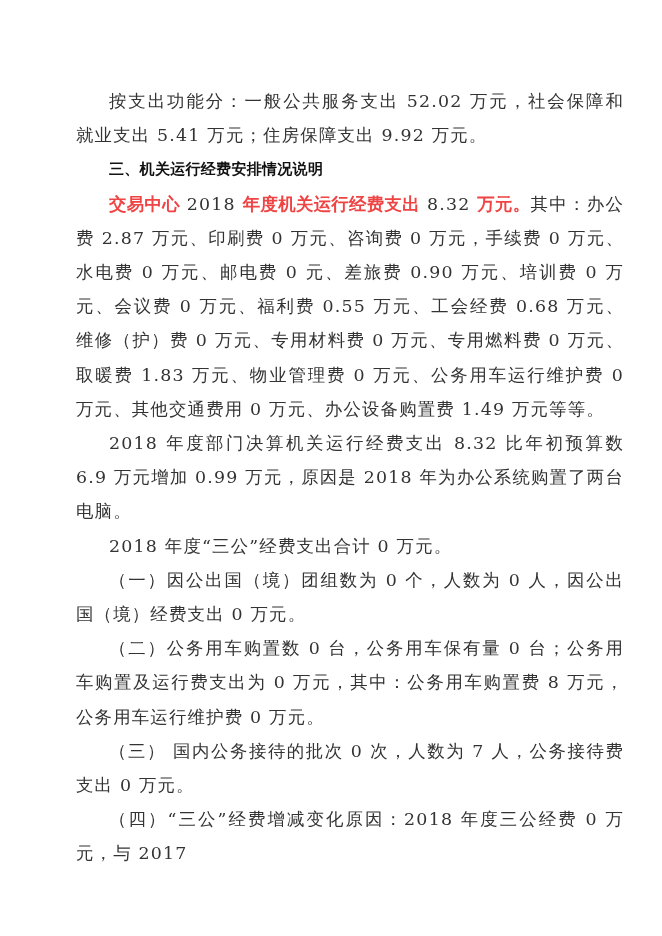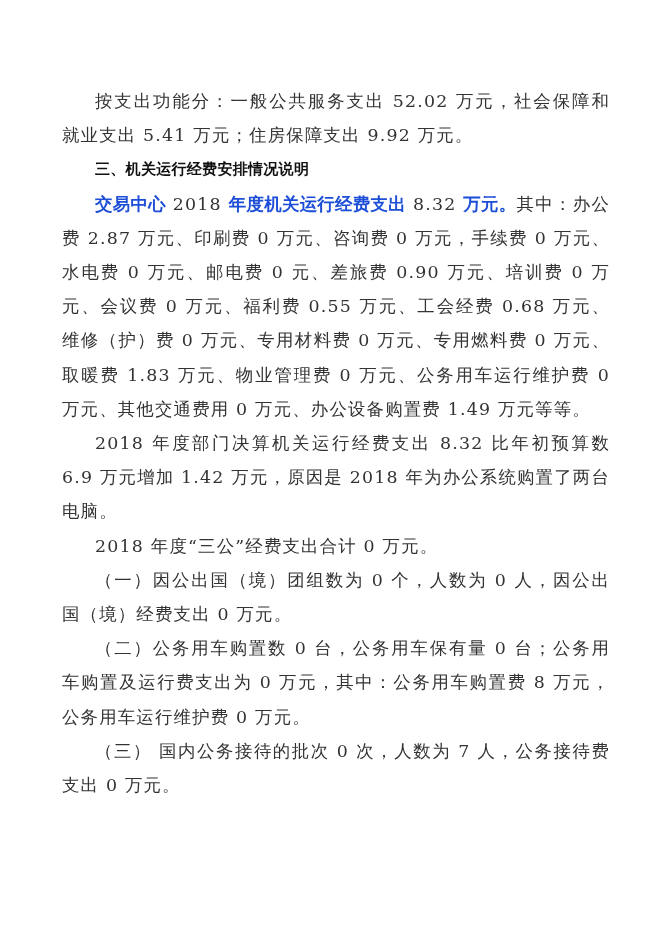--- a/index.html
+++ b/index.html
@@ -10,21 +10,21 @@
     body {
       width: 662px;
       height: 936px;
       position: relative;
       overflow: hidden;
       font-family: "DejaVu Serif", "Liberation Serif", serif;
       color: #2a2a2a;
     }
     .page {
       position: absolute;
-      left: 62px;
+      left: 76px;
       top: 84px;
       width: 548px;
     }
     .para {
       margin: 0;
       font-size: 17.4px;
       line-height: 34.2px;
       text-align: justify;
       text-align-last: left;
       letter-spacing: 1.2px;
@@ -39,40 +39,41 @@
       font-weight: bold;
       font-size: 15px;
       line-height: 34.2px;
       text-indent: 33px;
       color: #111111;
       letter-spacing: 0.3px;
     }
     .bold-run {
       font-family: "DejaVu Sans", "Liberation Sans", sans-serif;
       font-weight: bold;
-      color: #1d4ed8;
+      color: #ef4444;
       letter-spacing: 0.2px;
     }
   </style>
 </head>
 <body>
 
 <div class="page">
 
   <p class="para indent">按支出功能分：一般公共服务支出 52.02 万元，社会保障和就业支出 5.41 万元；住房保障支出 9.92 万元。</p>
 
   <h3 class="heading">三、机关运行经费安排情况说明</h3>
 
   <p class="para indent"><span class="bold-run">交易中心</span><span> 2018 </span><span class="bold-run">年度机关运行经费支出</span><span> 8.32 </span><span class="bold-run">万元。</span><span>其中：办公费 2.87 万元、印刷费 0 万元、咨询费 0 万元，手续费 0 万元、水电费 0 万元、邮电费 0 元、差旅费 0.90 万元、培训费 0 万元、会议费 0 万元、福利费 0.55 万元、工会经费 0.68 万元、维修（护）费 0 万元、专用材料费 0 万元、专用燃料费 0 万元、取暖费 1.83 万元、物业管理费 0 万元、公务用车运行维护费 0 万元、其他交通费用 0 万元、办公设备购置费 1.49 万元等等。</span></p>
 
-  <p class="para indent">2018 年度部门决算机关运行经费支出 8.32 比年初预算数 6.9 万元增加 1.42 万元，原因是 2018 年为办公系统购置了两台电脑。</p>
+  <p class="para indent">2018 年度部门决算机关运行经费支出 8.32 比年初预算数 6.9 万元增加 0.99 万元，原因是 2018 年为办公系统购置了两台电脑。</p>
 
 
   <p class="para indent">2018 年度“三公”经费支出合计 0 万元。</p>
 
   <p class="para indent">（一）因公出国（境）团组数为 0 个，人数为 0 人，因公出国（境）经费支出 0 万元。</p>
 
   <p class="para indent">（二）公务用车购置数 0 台，公务用车保有量 0 台；公务用车购置及运行费支出为 0 万元，其中：公务用车购置费 8 万元，公务用车运行维护费 0 万元。</p>
 
   <p class="para indent">（三）  国内公务接待的批次 0 次，人数为 7 人，公务接待费支出 0 万元。</p>
 
+  <p class="para indent">（四）“三公”经费增减变化原因：2018 年度三公经费 0 万元，与 2017</p>
 
 </div>
 
 </body></html>

